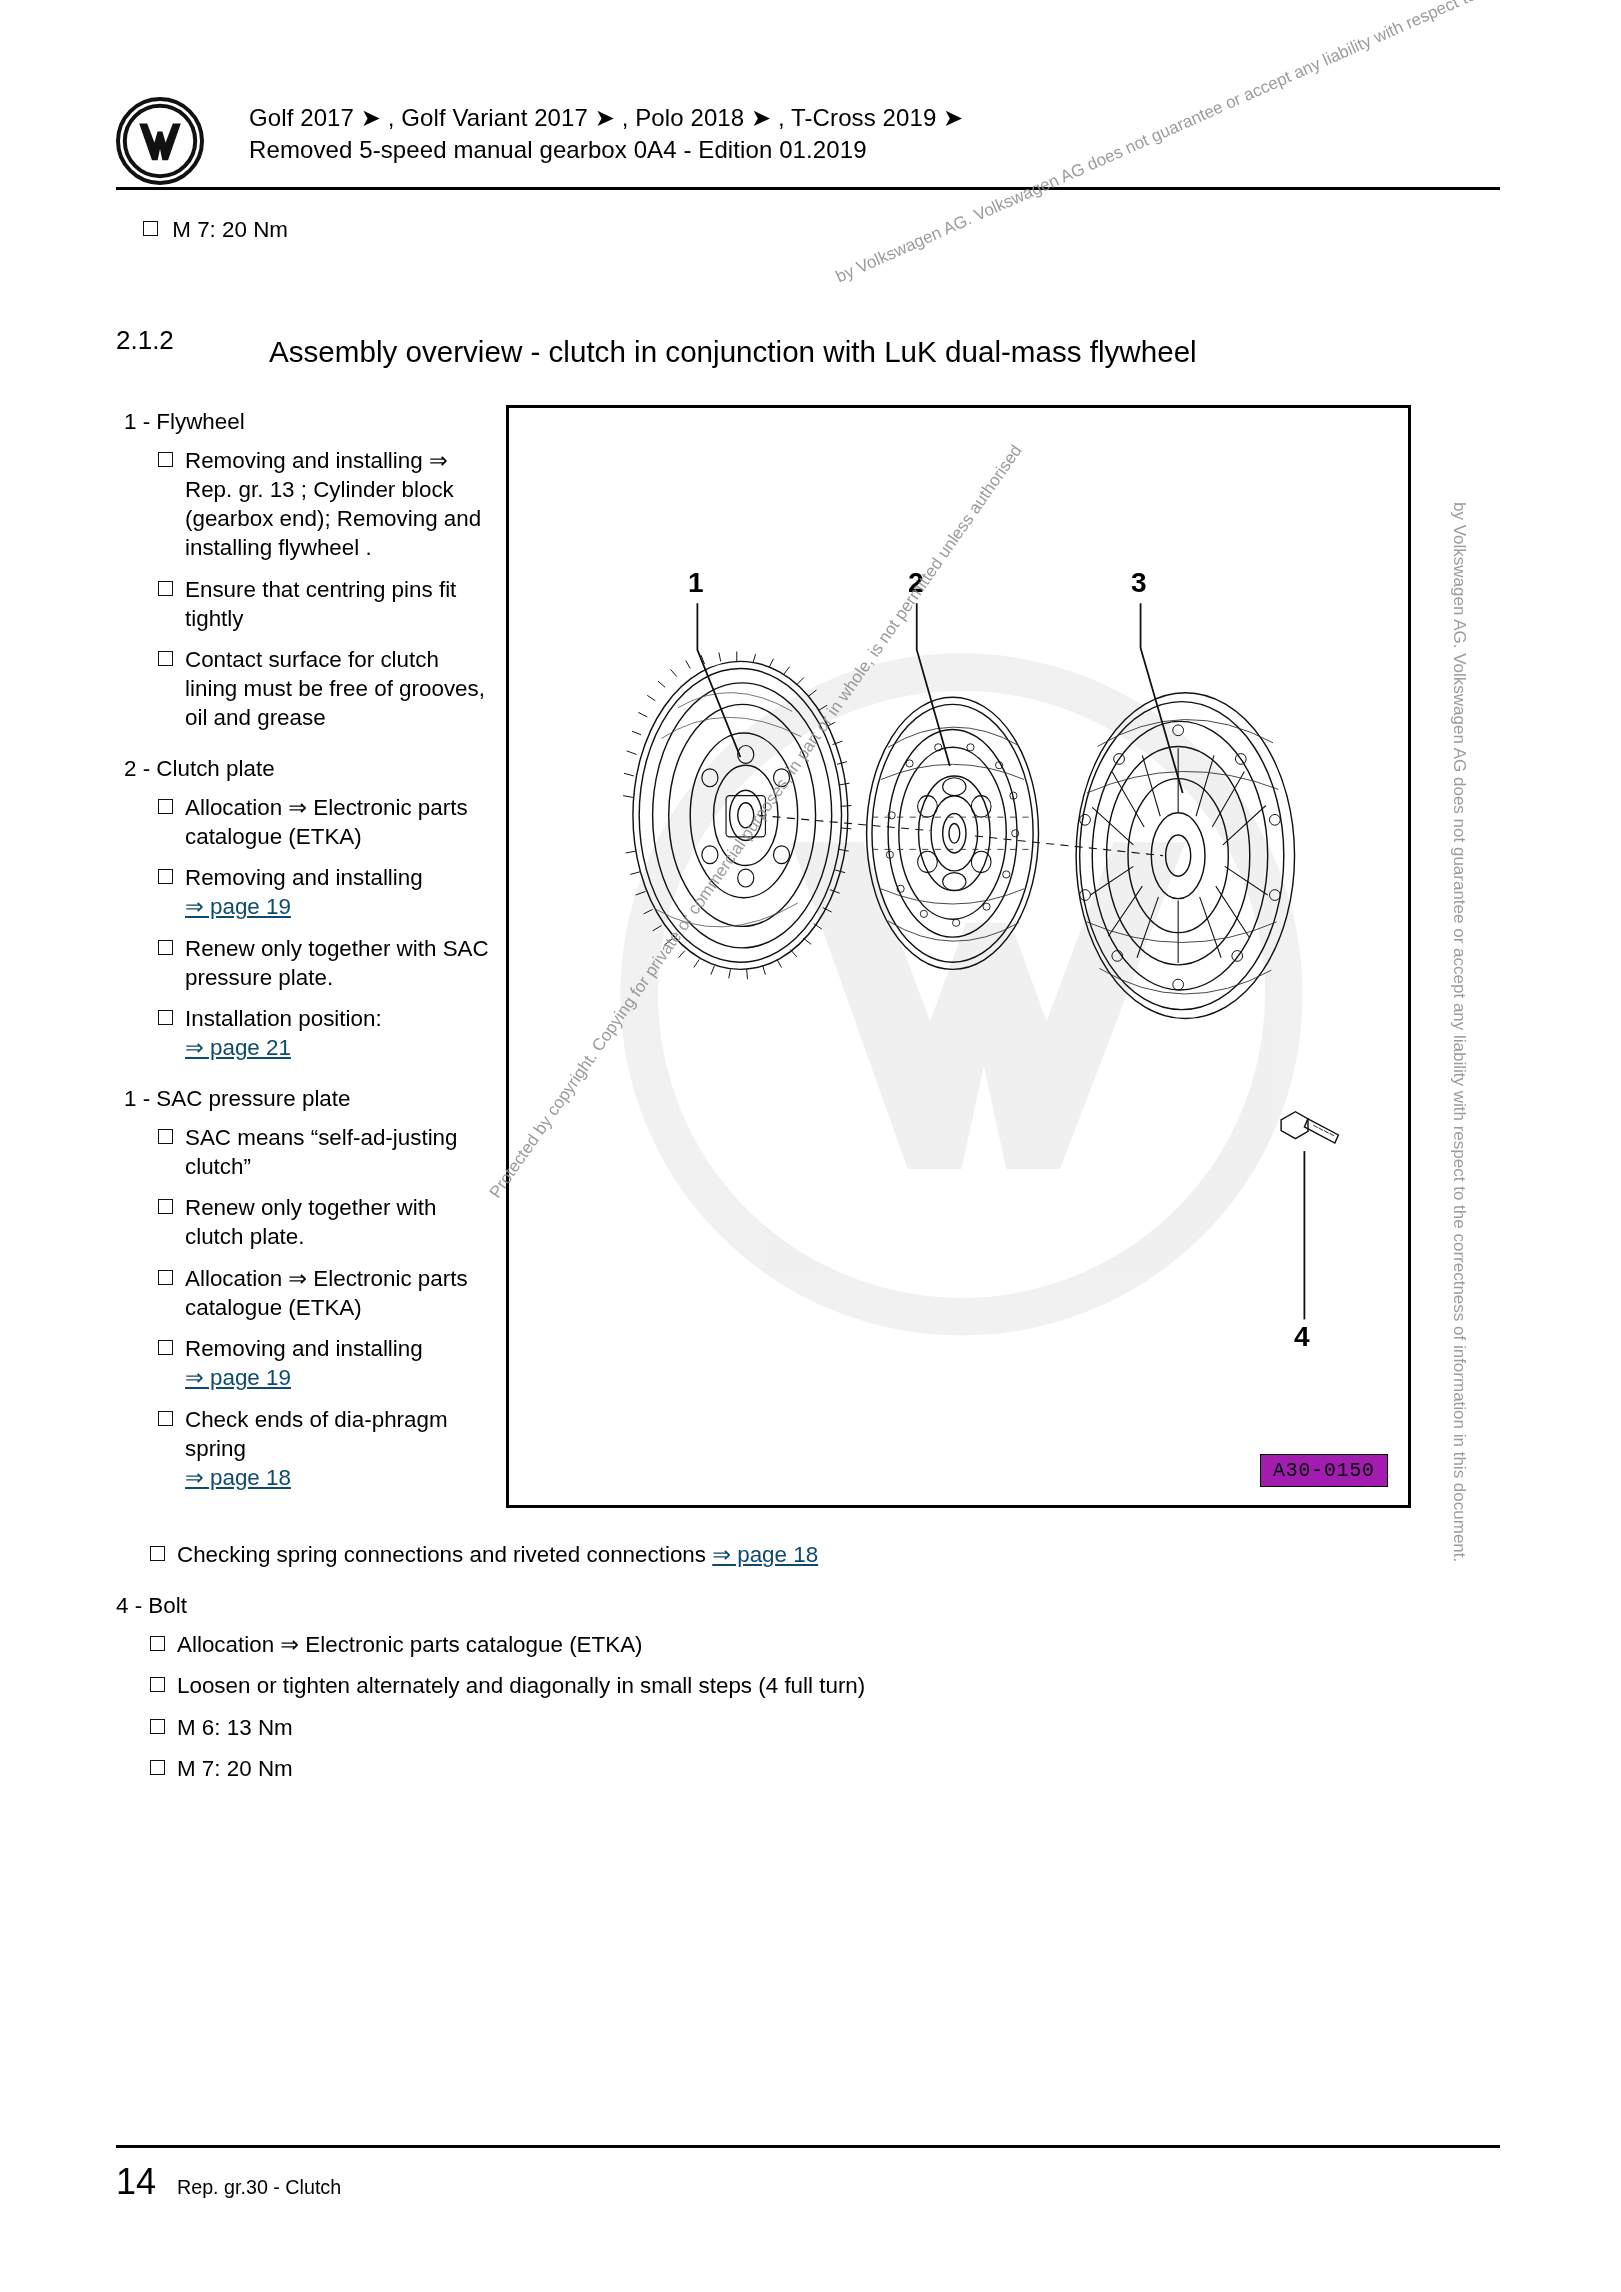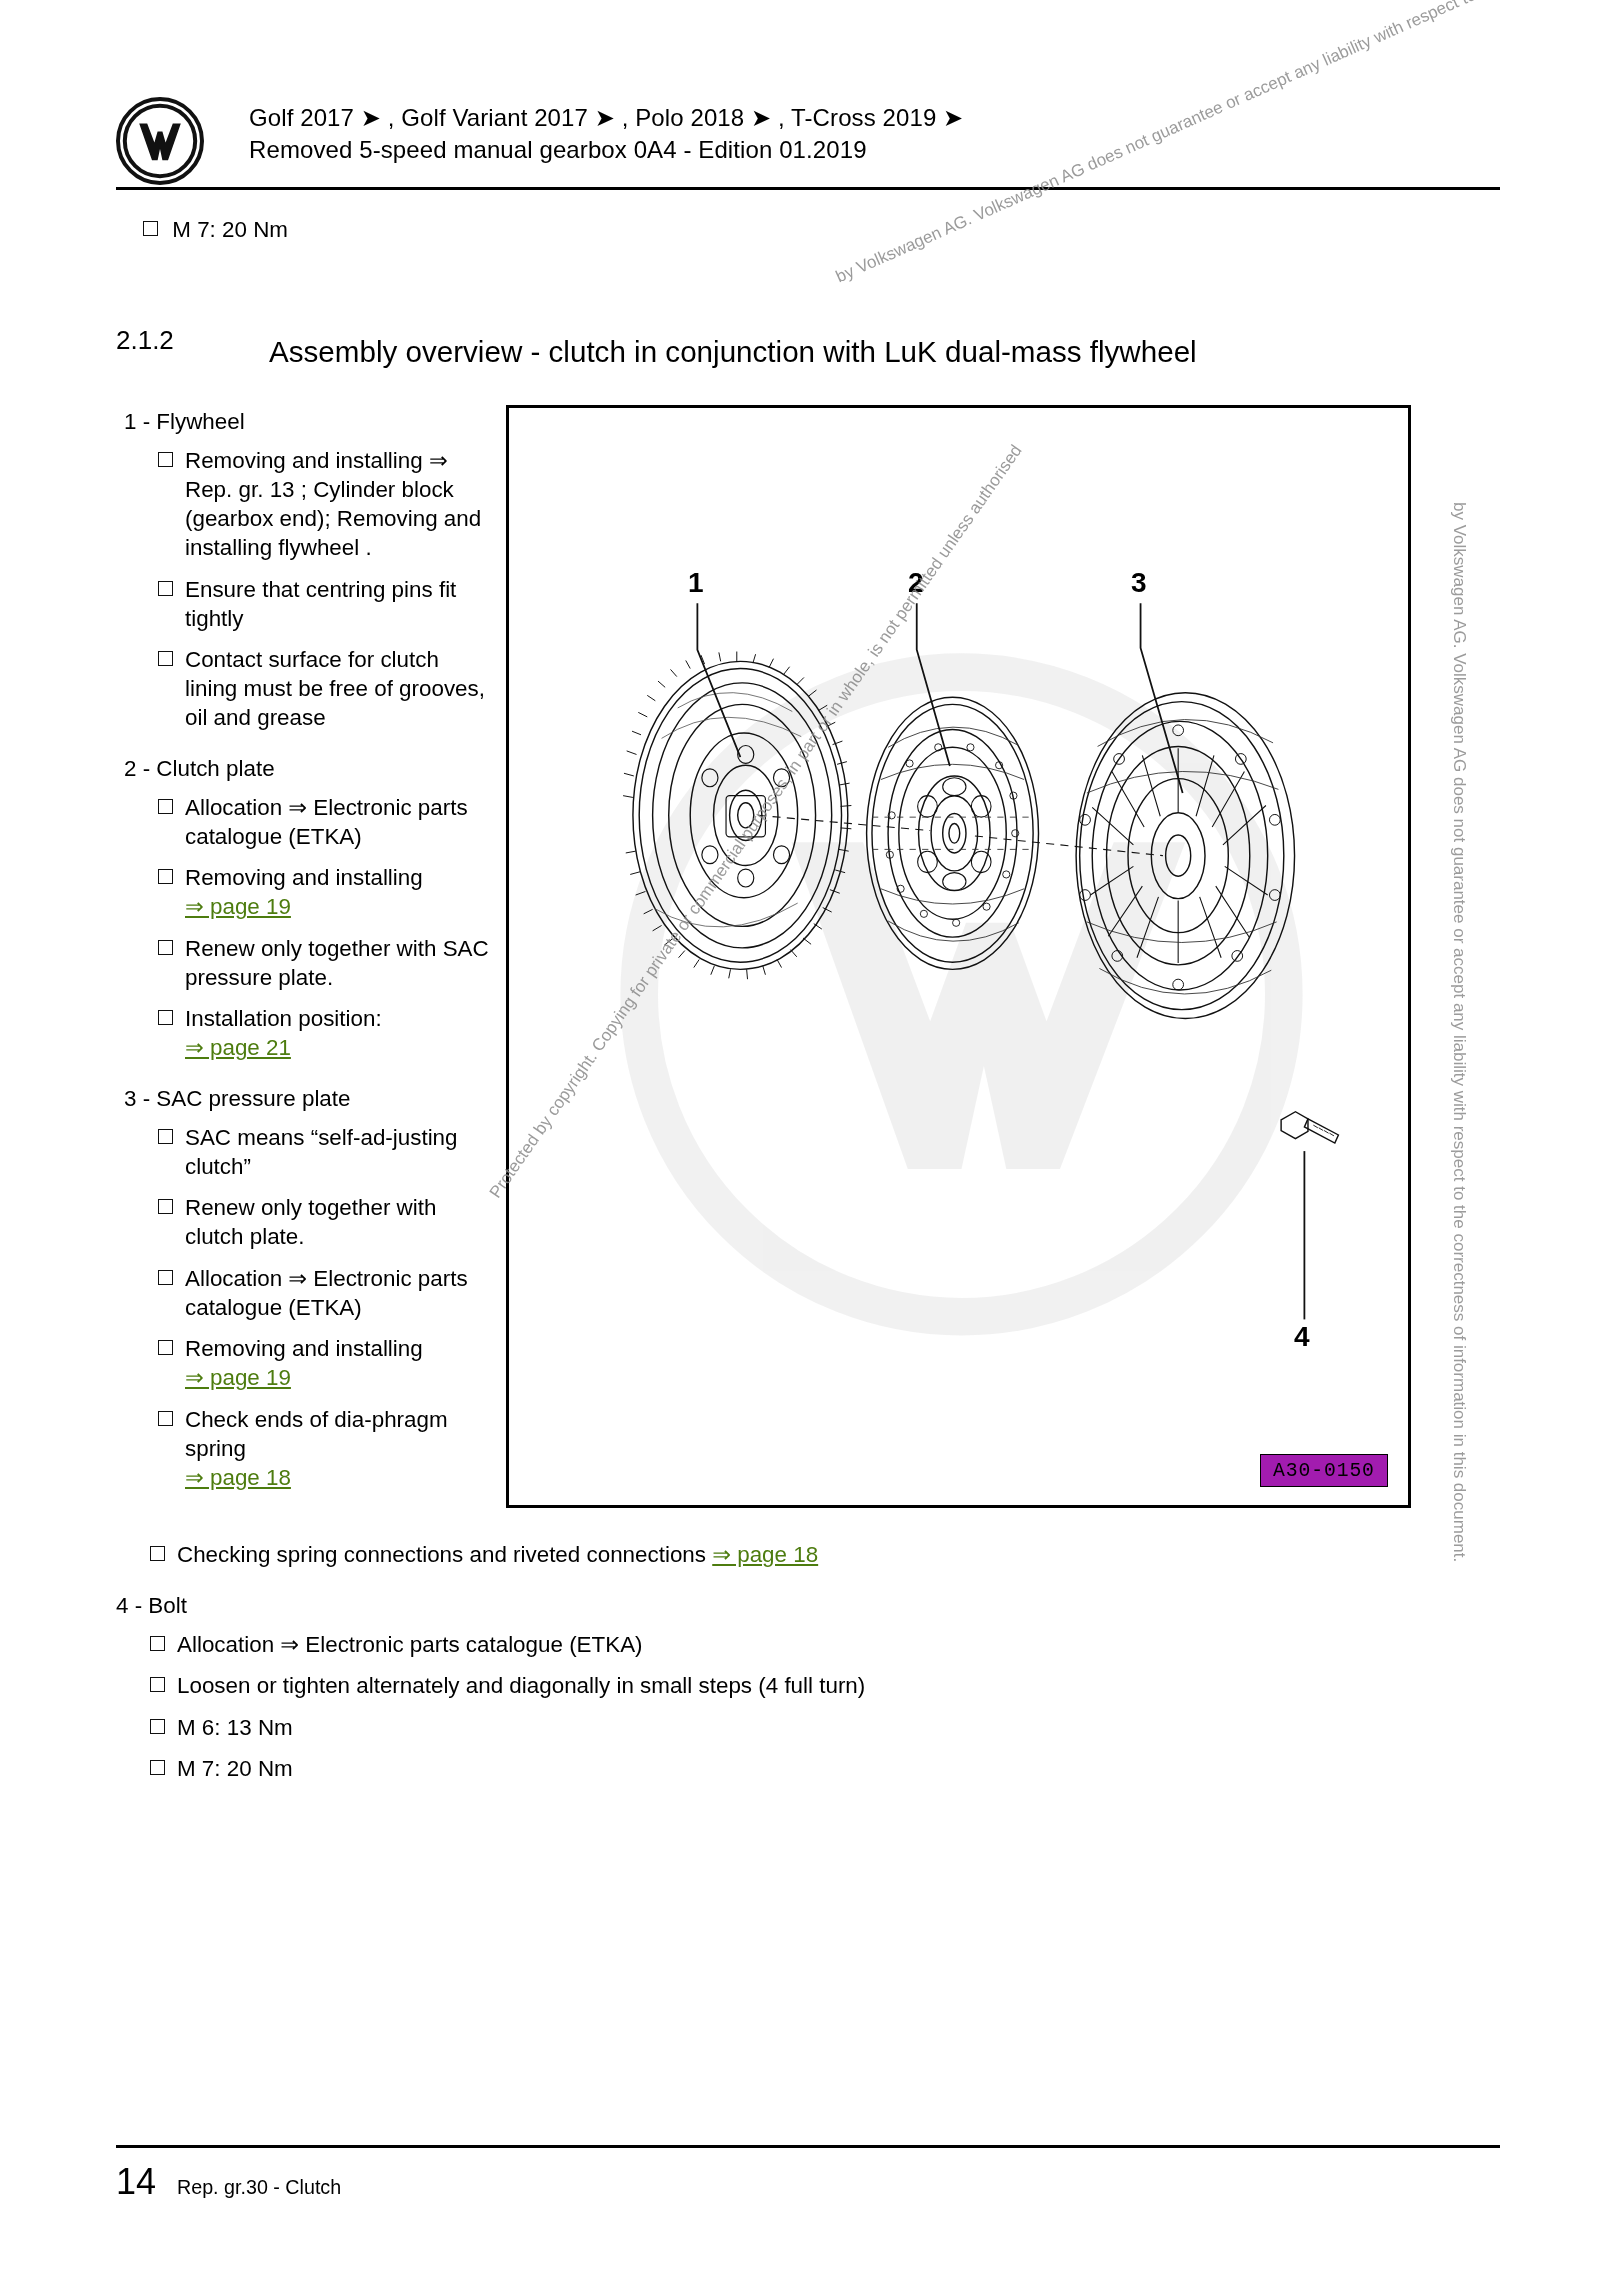--- a/index.html
+++ b/index.html
@@ -122,21 +122,21 @@
     position: relative;
     padding-left: 52px;
     margin-bottom: 12.5px;
   }
   .bullets li .sq {
     position: absolute;
     left: 25px;
     top: 6.3px;
     margin-right: 0;
   }
-  .link { color: #4d7c0f; }
+  .link { color: #0c4a6e; }
 
   
   .wide-col {
     position: absolute;
     left: 116px;
     top: 1531px;
     width: 1290px;
     font-size: 22.4px;
     line-height: 29px;
   }
@@ -242,21 +242,21 @@
     </ul>
 
     <div class="item-head spaced">2 - Clutch plate</div>
     <ul class="bullets">
       <li><span class="sq"></span><span>Allocation ⇒  Electronic parts catalogue (ETKA)</span></li>
       <li><span class="sq"></span><span>Removing and installing</span><br><a class="link" href="#">⇒ page 19</a></li>
       <li><span class="sq"></span><span>Renew only together with SAC pressure plate.</span></li>
       <li><span class="sq"></span><span>Installation position:</span><br><a class="link" href="#">⇒ page 21</a></li>
     </ul>
 
-    <div class="item-head spaced">3 - SAC pressure plate</div>
+    <div class="item-head spaced">1 - SAC pressure plate</div>
     <ul class="bullets">
       <li><span class="sq"></span><span>SAC means “self-ad-justing clutch”</span></li>
       <li><span class="sq"></span><span>Renew only together with clutch plate.</span></li>
       <li><span class="sq"></span><span>Allocation ⇒  Electronic parts catalogue (ETKA)</span></li>
       <li><span class="sq"></span><span>Removing and installing</span><br><a class="link" href="#">⇒ page 19</a></li>
       <li><span class="sq"></span><span>Check ends of dia-phragm spring</span><br><a class="link" href="#">⇒ page 18</a></li>
     </ul>
   </div>
 
   <div class="wide-col">

